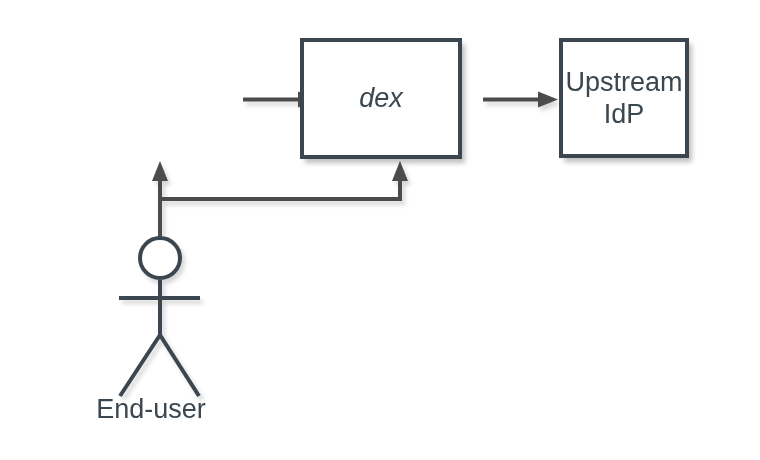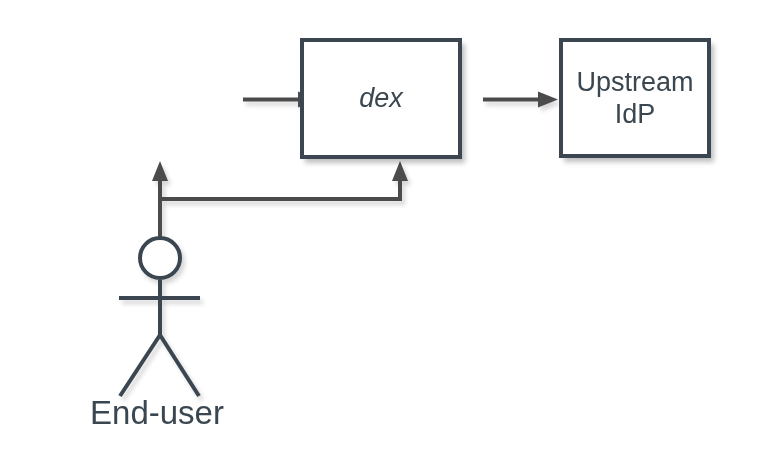--- a/index.html
+++ b/index.html
@@ -51,28 +51,28 @@
     display: flex;
     align-items: center;
     justify-content: center;
     text-align: center;
     font-size: 27px;
     line-height: 1.2;
     color: #3a4750;
   }
   .node-client-app  { left: 79px;  top: 38px; width: 162px; height: 121px; }
   .node-dex         { left: 300px; top: 38px; width: 162px; height: 121px; font-style: italic; }
-  .node-upstream    { left: 559px; top: 38px; width: 152px; height: 120px; padding: 0 4px; }
+  .node-upstream    { left: 559px; top: 38px; width: 130px; height: 120px; padding: 0 4px; }
   .actor-label {
     position: absolute;
-    left: 82px;
+    left: 76px;
     top: 394px;
     width: 150px;
     text-align: center;
-    font-size: 33px;
+    font-size: 27px;
     color: #3a4750;
   }
 </style>
 </head>
 <body>
 
 <div class="canvas">
 
   <svg class="connectors" viewBox="0 0 760 460" xmlns="http://www.w3.org/2000/svg">
 

